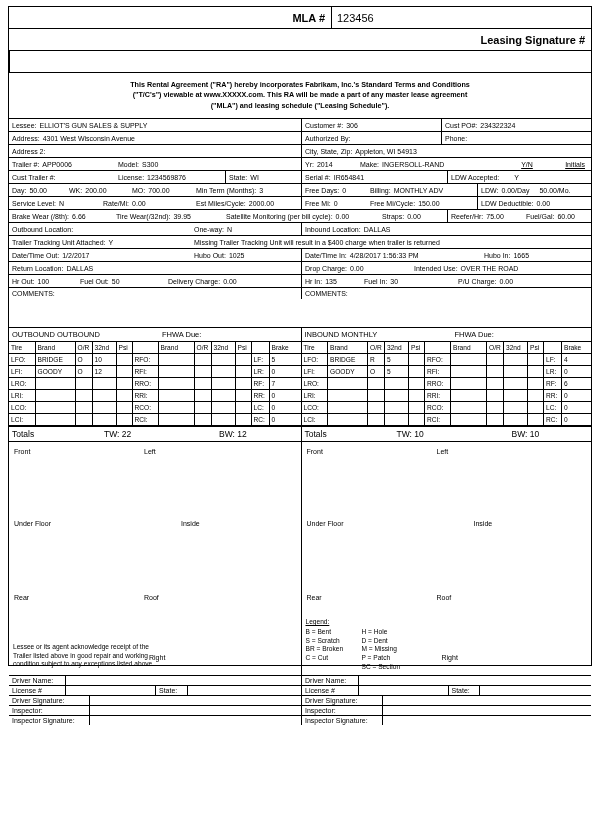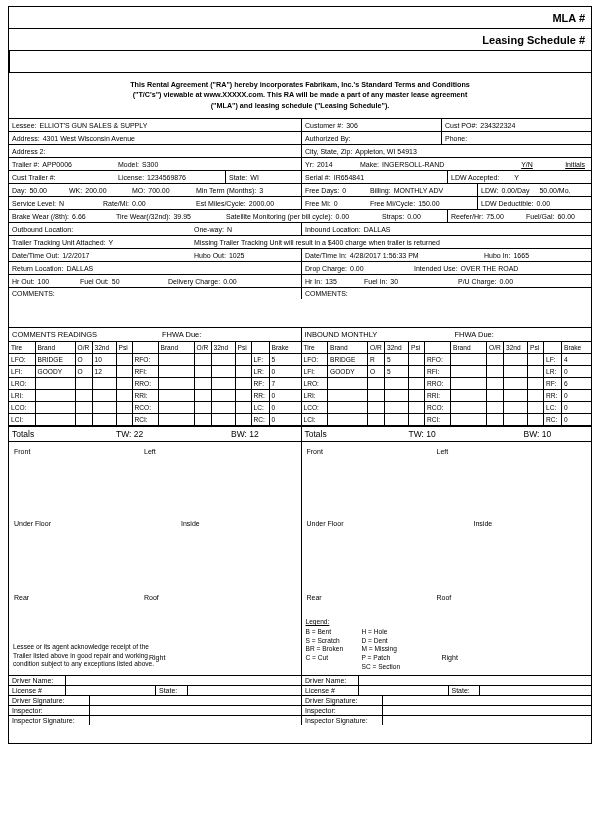--- a/index.html
+++ b/index.html
@@ -5,21 +5,21 @@
   * { box-sizing: border-box; }
   html, body { margin:0; padding:0; }
   body {
     width:600px; height:834px;
     background:#ffffff;
     font-family:"Liberation Sans", sans-serif;
     font-size:7px;
     color:#000;
   }
   .page { width:600px; height:834px; padding:6px 8px 6px 8px; }
-  .sheet { border:1px solid #000; width:584px; height:738px; position:relative; }
+  .sheet { border:1px solid #000; width:584px; height:660px; position:relative; }
 
   
   .hdr-row { display:flex; border-bottom:1px solid #000; height:22px; align-items:stretch; }
   .hdr-label { flex:1; text-align:right; font-weight:bold; font-size:11px; padding-right:6px; display:flex; align-items:center; justify-content:flex-end; }
   .hdr-val { width:260px; border-left:1px solid #000; font-size:11px; padding-left:5px; display:flex; align-items:center; }
 
   
   .intro { padding:7px 60px 7px 60px; text-align:center; font-weight:bold; font-size:7.2px; line-height:1.45; border-bottom:1px solid #000; }
 
   
@@ -42,21 +42,21 @@
   
   .rd-title { font-size:7.5px; padding:2px 3px; display:flex; }
   .rd-table { width:100%; border-collapse:collapse; table-layout:fixed; }
   .rd-table td, .rd-table th { border:1px solid #000; padding:1px 2px; font-size:6.6px; font-weight:normal; text-align:left; height:12px; white-space:nowrap; overflow:hidden; }
   .rd-table th { font-size:6.6px; }
   .noleft { border-left:none !important; }
   .noright { border-right:none !important; }
 
   .totals { display:flex; border-top:1px solid #000; height:15px; align-items:center; font-size:8.5px; }
   .totals .t1 { width:95px; padding-left:3px; }
-  .totals .t2 { width:115px;margin-left:12px; }
+  .totals .t2 { width:115px; }
   .totals .t3 { }
 
   
   .diagram { height:233px; position:relative; }
   .diagram .dlbl { position:absolute; font-size:7px; }
 
   .legend { position:absolute; left:4px; bottom:4px; font-size:6.6px; line-height:1.32; }
   .legend .lg-title { text-decoration:underline; margin-bottom:1px; }
   .legend table { border-collapse:collapse; }
   .legend td { padding:0 10px 0 0; font-size:6.6px; }
@@ -75,23 +75,24 @@
   .comments { height:40px; align-items:flex-start !important; }
 </style>
 </head>
 <body>
 
 <div class="page">
   <div class="sheet">
 
     <div class="hdr-row">
       <div class="hdr-label">MLA #</div>
+      <div class="hdr-val">123456</div>
     </div>
     <div class="hdr-row">
-      <div class="hdr-label">Leasing Schedule #</div>
+      <div class="hdr-label">Leasing Signature #</div>
     </div>
     <div class="hdr-row">
       <div class="hdr-val"></div>
     </div>
 
     <div class="intro">
       <div>This Rental Agreement ("RA") hereby incorporates Fabrikam, Inc.'s Standard Terms and Conditions</div>
       <div>("T/C's") viewable at www.XXXXX.com. This RA will be made a part of any master lease agreement</div>
       <div>("MLA") and leasing schedule ("Leasing Schedule").</div>
     </div>
@@ -366,21 +367,21 @@
         <div class="cell bl" style="flex:1;align-items:flex-start">
           <span class="lbl">COMMENTS:</span>
         </div>
       </div>
     </div>
 
     <div class="panes" style="border-bottom:1px solid #000">
 
       <div class="pane pane-l">
         <div class="rd-title">
-          <span style="width:150px">COMMENTS READINGS</span>
+          <span style="width:150px">OUTBOUND OUTBOUND</span>
           <span>FHWA Due:</span>
           <span style="margin-left:4px"></span>
         </div>
         <table class="rd-table">
           <colgroup>
             <col style="width:26px">
               <col style="width:40px">
               <col style="width:17px">
               <col style="width:24px">
               <col style="width:16px">

